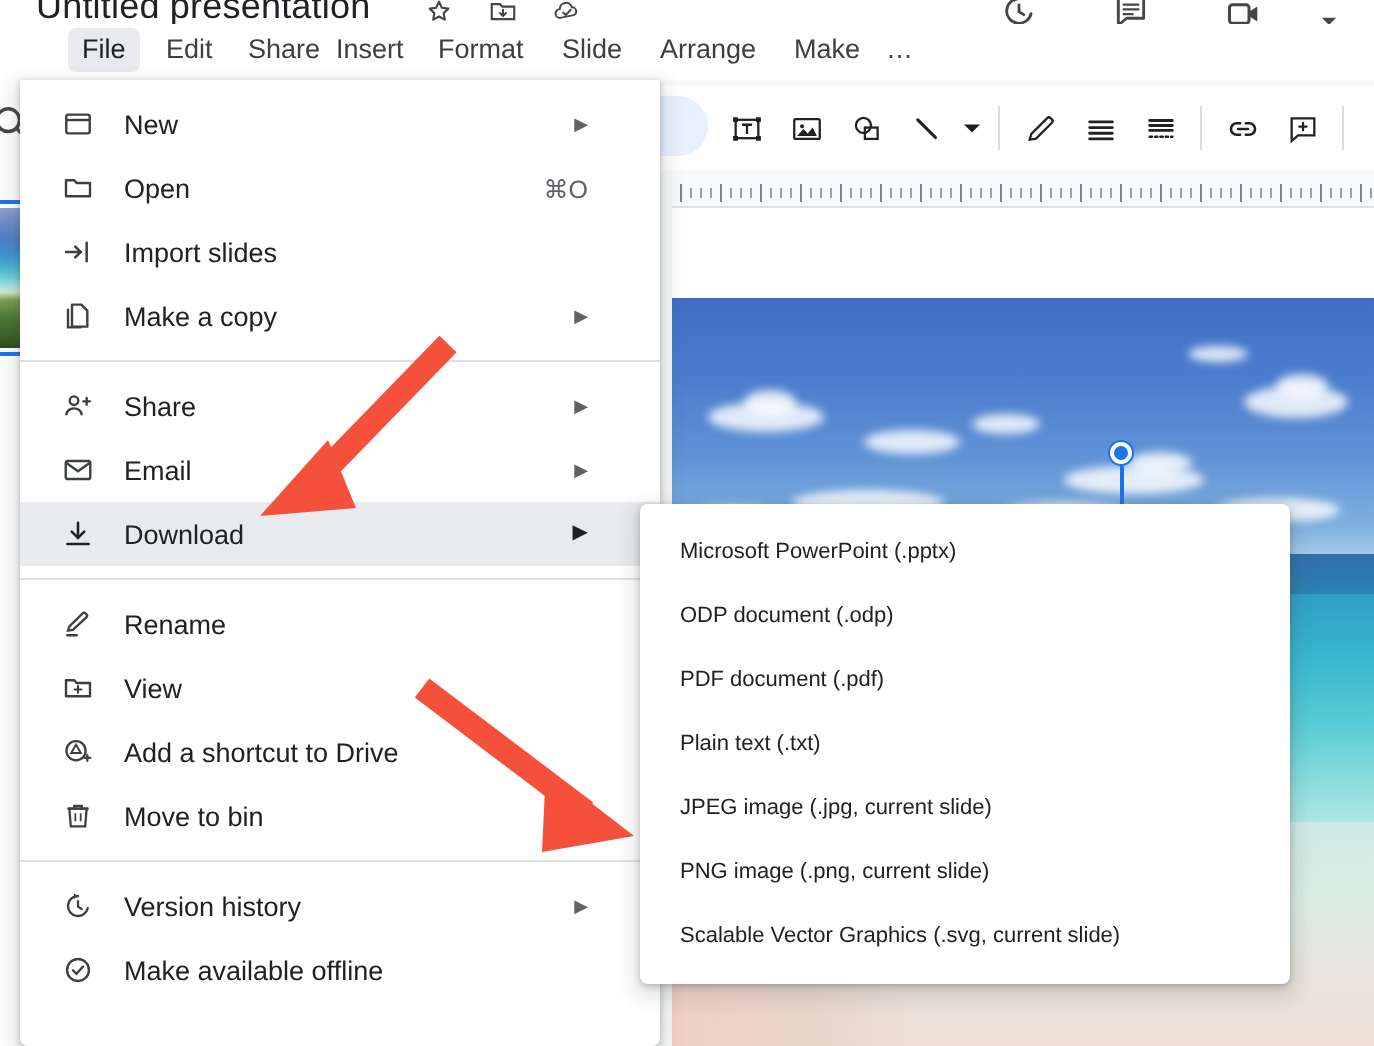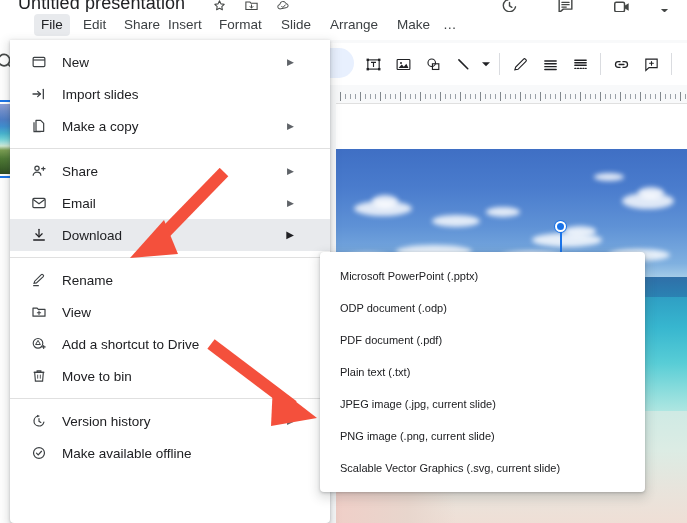--- a/index.html
+++ b/index.html
@@ -446,20 +446,29 @@
             <rect x="3.2" y="5" width="17.6" height="14" rx="1.6" fill="none" stroke="#3c4043" stroke-width="1.8"></rect>
             <path d="M3.2 9h17.6" stroke="#3c4043" stroke-width="1.8"></path>
           </svg>
       </span>
       <span class="mlabel">New</span>
       <span class="marrow">▶</span>
     </div>
     <div class="mrow">
       <span class="mico">
         <svg width="16" height="16" viewBox="0 0 24 24">
+            <path d="M3 6.2h6.2l1.7 2H21v10H3z" fill="none" stroke="#3c4043" stroke-width="1.8" stroke-linejoin="round"></path>
+          </svg>
+      </span>
+      <span class="mlabel">Open</span>
+      <span class="mshort">⌘O</span>
+    </div>
+    <div class="mrow">
+      <span class="mico">
+        <svg width="16" height="16" viewBox="0 0 24 24">
             <g fill="none" stroke="#3c4043" stroke-width="1.9" stroke-linecap="round">
               <path d="M3 12h11"></path>
               <path d="M10 8l4 4-4 4"></path>
               <path d="M18.5 5v14"></path>
             </g>
           </svg>
       </span>
       <span class="mlabel">Import slides</span>
     </div>
     <div class="mrow">

